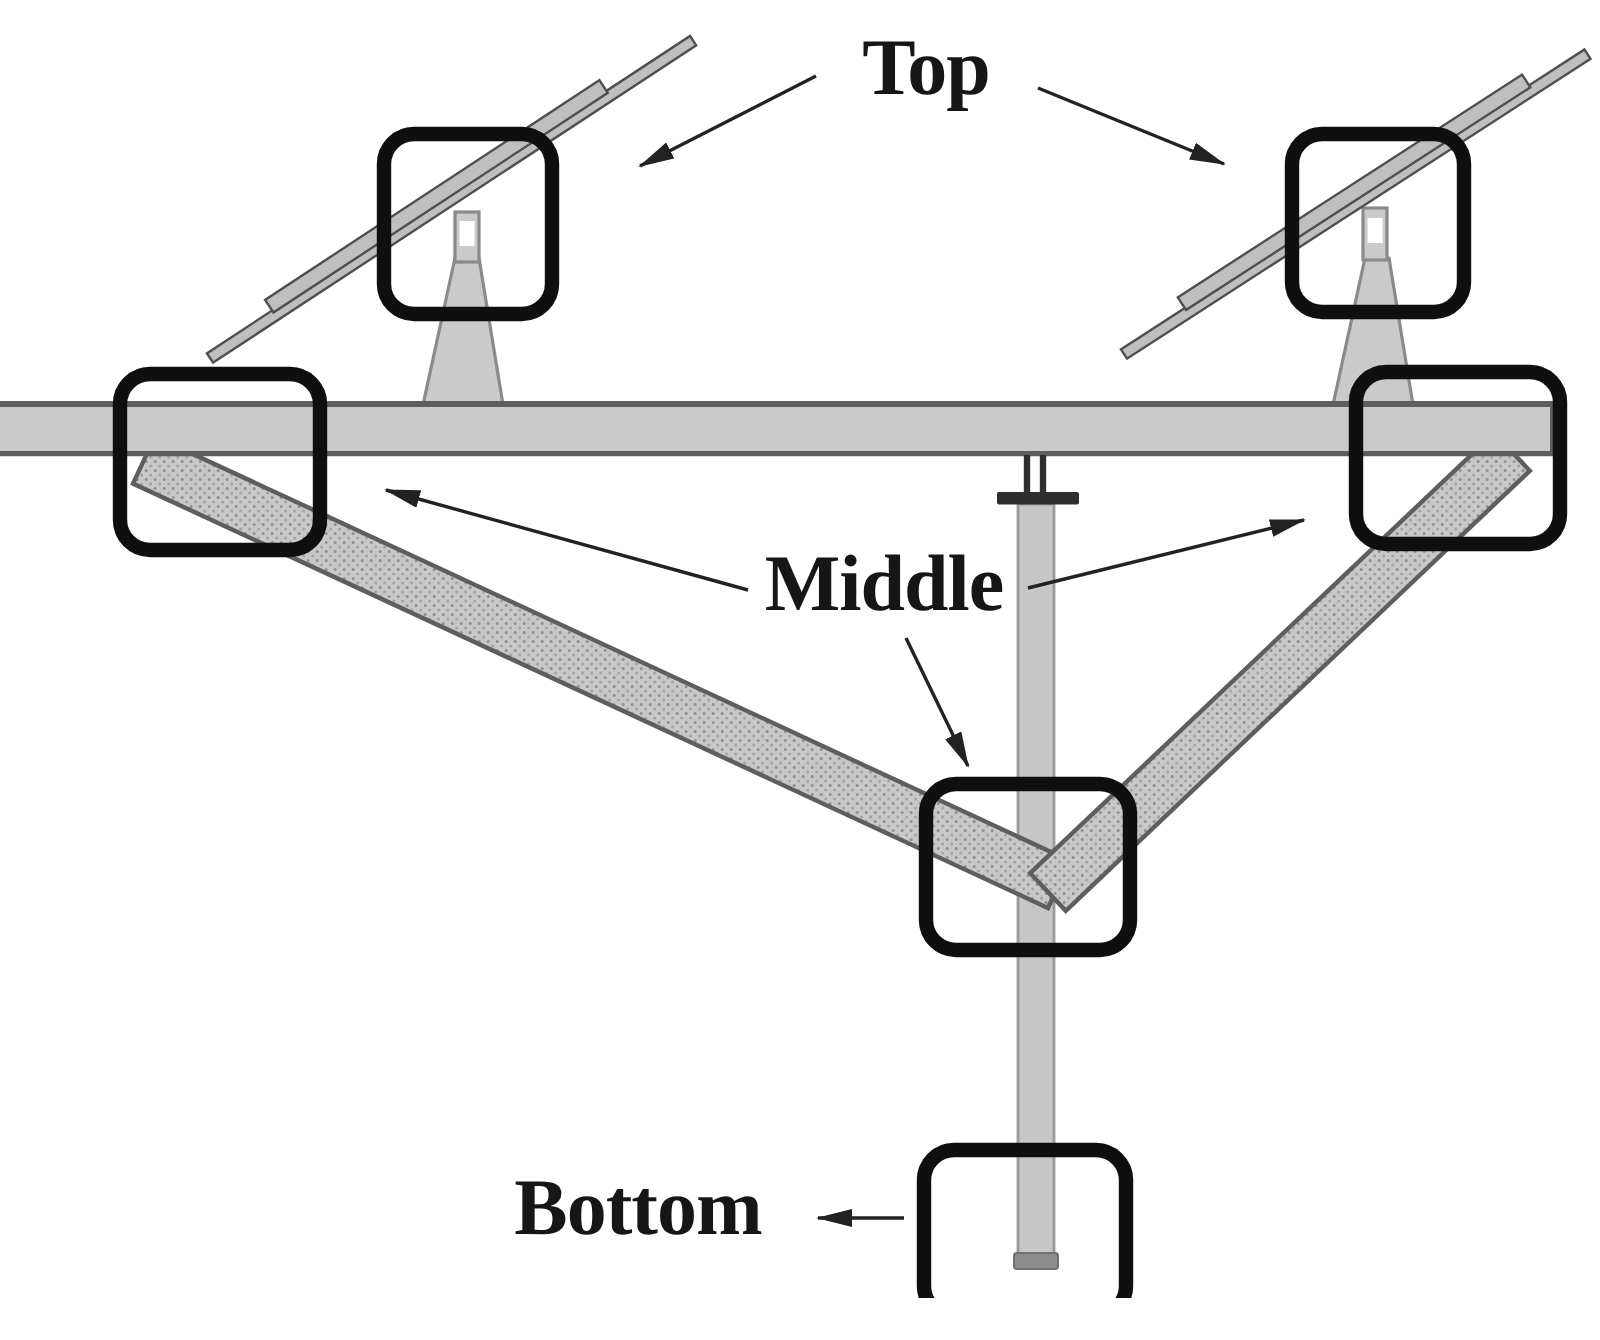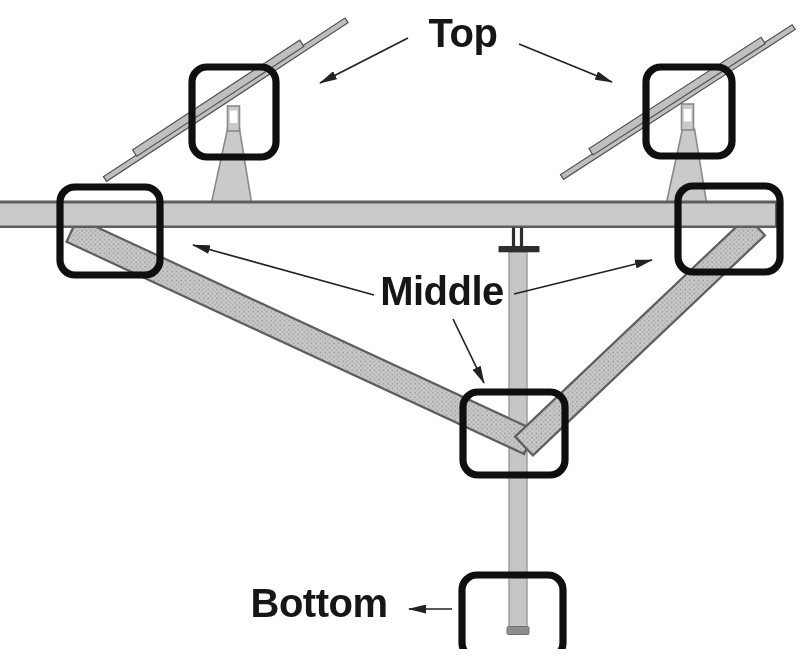--- a/index.html
+++ b/index.html
@@ -1,17 +1,17 @@
 <!DOCTYPE html>
 <html style="--background: #ffffff; --member_fill: #cacaca; --member_edge: #5e5e5e; --post_edge: #8a8a8a; --rod_fill: #bfbfbf; --rod_edge: #4f4f4f; --pole_fill: #c6c6c6; --pole_edge: #9a9a9a; --pole_cap: #8d8d8d; --bracket: #2e2e2e; --highlight_box: #0f0f0f; --arrow: #222222; --text: #161616;"><head>
 <meta charset="utf-8">
 <style>
   html,body{margin:0;padding:0;background:var(--background,#fff);}
   .stage{position:relative;width:800px;height:649px;background:var(--background,#fff);overflow:hidden;
-         font-family:Liberation Sans, sans-serif;}
+         font-family:Liberation Serif, serif;}
   svg{display:block}
   .beam-fill{fill:var(--member_fill,#cacaca);stroke:none;}
   .beam-edge{stroke:var(--member_edge,#5e5e5e);fill:none;}
   .member{fill:var(--member_fill,#c6c6c6);stroke:var(--post_edge,#8a8a8a);stroke-width:1.6;}
   .pole{fill:var(--pole_fill,#c6c6c6);stroke:var(--pole_edge,#9a9a9a);stroke-width:1.4;}
   .pole-cap{fill:var(--pole_cap,#8d8d8d);stroke:#707070;stroke-width:1;}
   .rod{fill:var(--rod_fill,#bfbfbf);stroke:var(--rod_edge,#4f4f4f);stroke-width:1.2;}
   .brace{fill:url(#stipple);stroke:var(--member_edge,#5e5e5e);stroke-width:2.2;}
   .notch{fill:var(--background,#fff);stroke:none;}
   .dark{stroke:var(--bracket,#2e2e2e);fill:none;}

